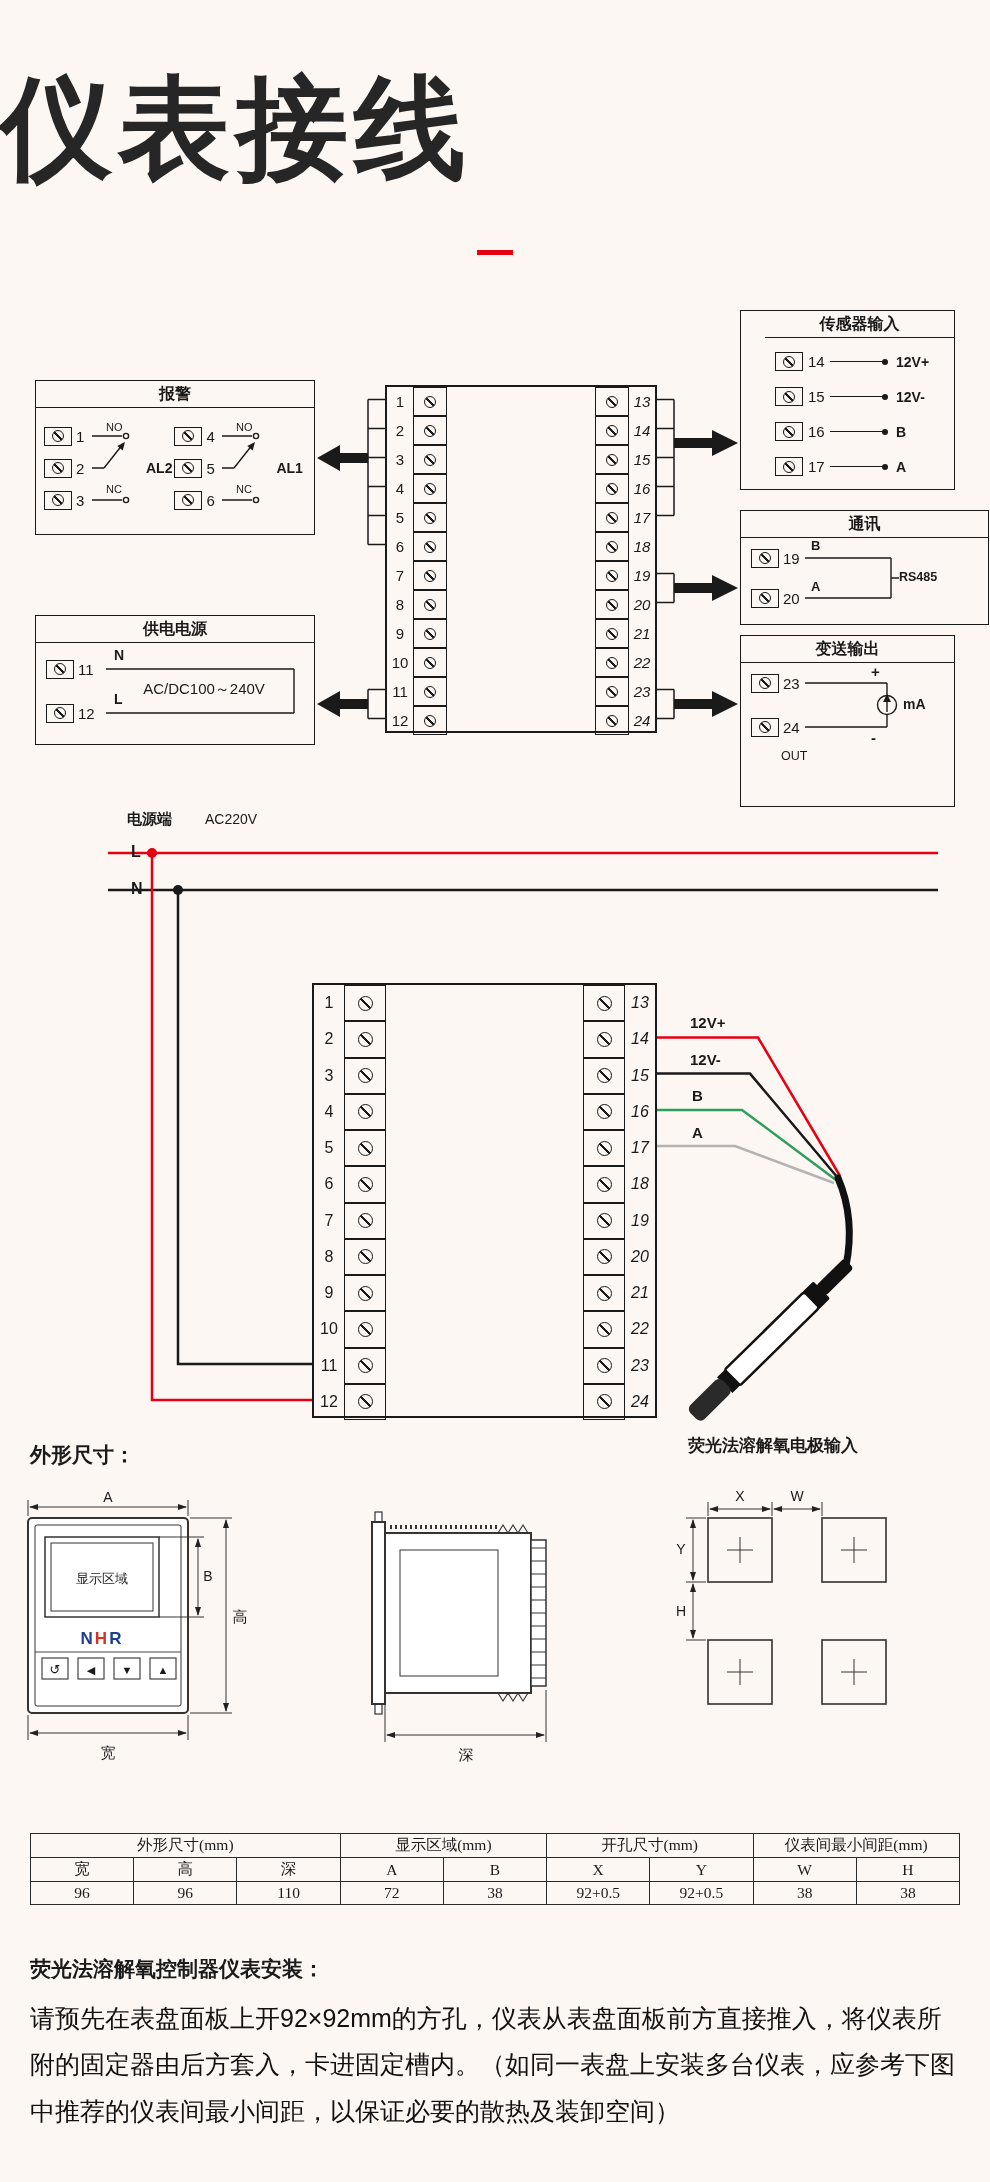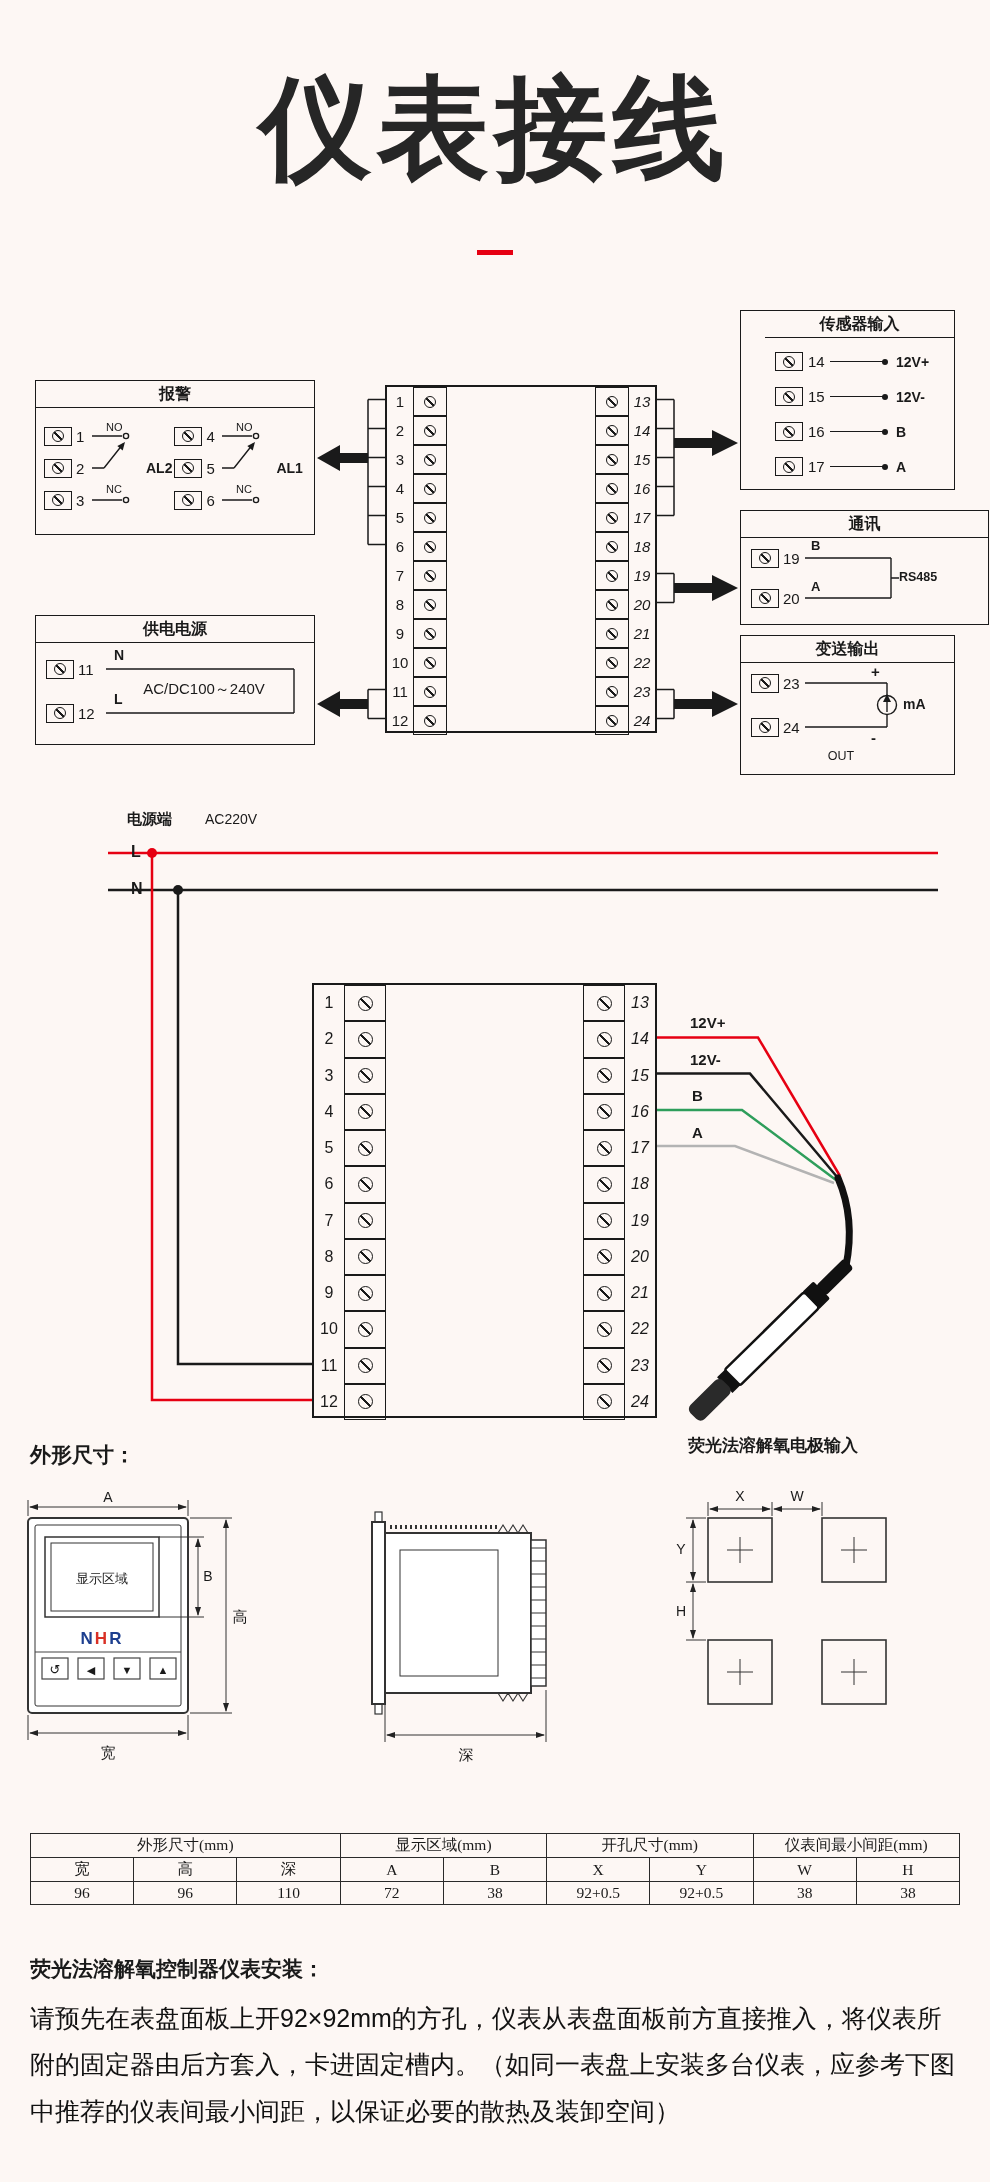--- a/index.html
+++ b/index.html
@@ -1,19 +1,19 @@
 <!DOCTYPE html>
 <html><head>
 <meta charset="utf-8">
 <style>
   * { margin:0; padding:0; box-sizing:border-box; }
   body { background:#fdf7f4; font-family:"Liberation Sans","DejaVu Sans",sans-serif; color:#1a1a1a; }
   .page { position:relative; width:990px; height:2182px; margin:0 auto; background:#fdf7f4; overflow:hidden; }
 
-  .title { position:absolute; top:54px; left:0; width:100%; text-align:center;
+  .title { position:absolute; top:54px; left:0; width:100%; text-align:left;
            font-size:112px; font-weight:900; letter-spacing:6px; color:#262626; }
   .divider { position:absolute; top:250px; left:477px; width:36px; height:5px; background:#e60012; }
 
   
   .d1 { position:absolute; top:300px; left:0; width:990px; height:500px; }
   .d2 { position:absolute; top:808px; left:0; width:990px; height:665px; }
   .underlay { position:absolute; left:0; top:0; }
 
   .obox { position:absolute; border:1.5px solid #1a1a1a; background:#fdf7f4; }
   .obox-title { height:27px; line-height:25px; text-align:center; font-size:16px;
@@ -426,21 +426,21 @@
               <span class="screwg"></span>
             </span>
             <span class="snum">20</span>
           </div>
         <span class="lab" style="left:70px;top:0;font-size:13px;">B</span>
         <span class="lab" style="left:70px;top:41px;font-size:13px;">A</span>
         <span class="abs" style="left:158px;top:32px;font-size:12.5px;font-weight:600;">RS485</span>
       </div>
     </div>
 
-    <div class="obox" style="left:740px;top:335px;width:215px;height:140px;">
+    <div class="obox" style="left:740px;top:335px;width:215px;height:172px;">
       <div class="obox-title">变送输出</div>
       <div class="rel">
         <svg class="underlay" width="212" height="111" viewBox="0 0 212 111">
           <path d="M64 20 H146 M64 64 H146 M146 20 V33 M146 51 V64" stroke="#1a1a1a" stroke-width="1.4" fill="none"></path>
           <circle cx="146" cy="42" r="9.5" fill="#fdf7f4" stroke="#1a1a1a" stroke-width="1.4"></circle>
           <path d="M146 49 V36" stroke="#1a1a1a" stroke-width="1.4"></path>
           <polygon points="146,31 142,39 150,39" fill="#1a1a1a"></polygon>
         </svg>
         <div class="srow abs" style="left:10px;top:6px;height:28px;">
             <span class="screwbox">
@@ -450,21 +450,21 @@
           </div>
         <div class="srow abs" style="left:10px;top:50px;height:28px;">
             <span class="screwbox">
               <span class="screwg"></span>
             </span>
             <span class="snum">24</span>
           </div>
         <span class="lab" style="left:130px;top:0;font-size:15px;font-weight:700;">+</span>
         <span class="lab" style="left:130px;top:66px;font-size:15px;font-weight:700;">-</span>
         <span class="abs" style="left:162px;top:33px;font-size:14px;font-weight:600;">mA</span>
-        <span class="abs" style="left:40px;top:86px;width:120px;text-align:center;font-size:12.5px;">OUT</span>
+        <span class="abs" style="left:40px;top:86px;width:120px;text-align:left;font-size:12.5px;">OUT</span>
       </div>
     </div>
   </section>
 
   <section class="d2">
     <svg class="underlay" width="990" height="665" viewBox="0 0 990 665">
       <path d="M108 45 H938" stroke="#e60012" stroke-width="2.5"></path>
       <path d="M108 82 H938" stroke="#1a1a1a" stroke-width="2.5"></path>
       <circle cx="152" cy="45" r="5" fill="#e60012"></circle>
       <circle cx="178" cy="82" r="5" fill="#1a1a1a"></circle>

